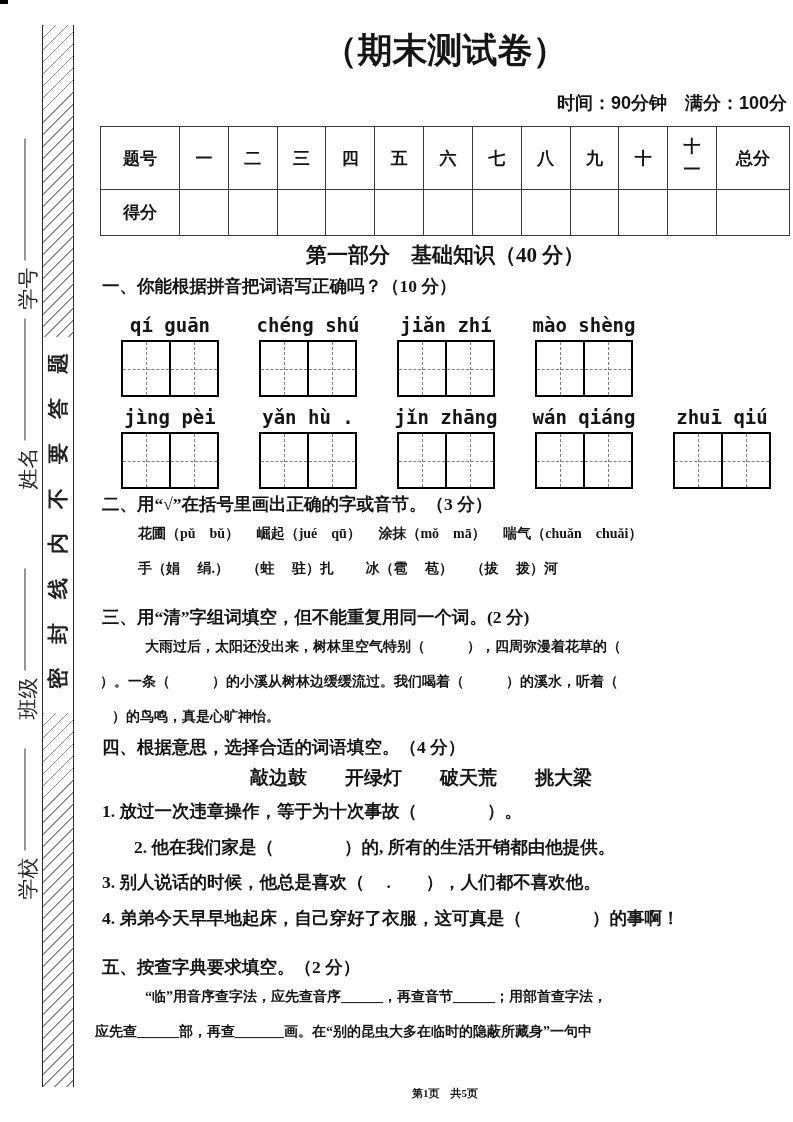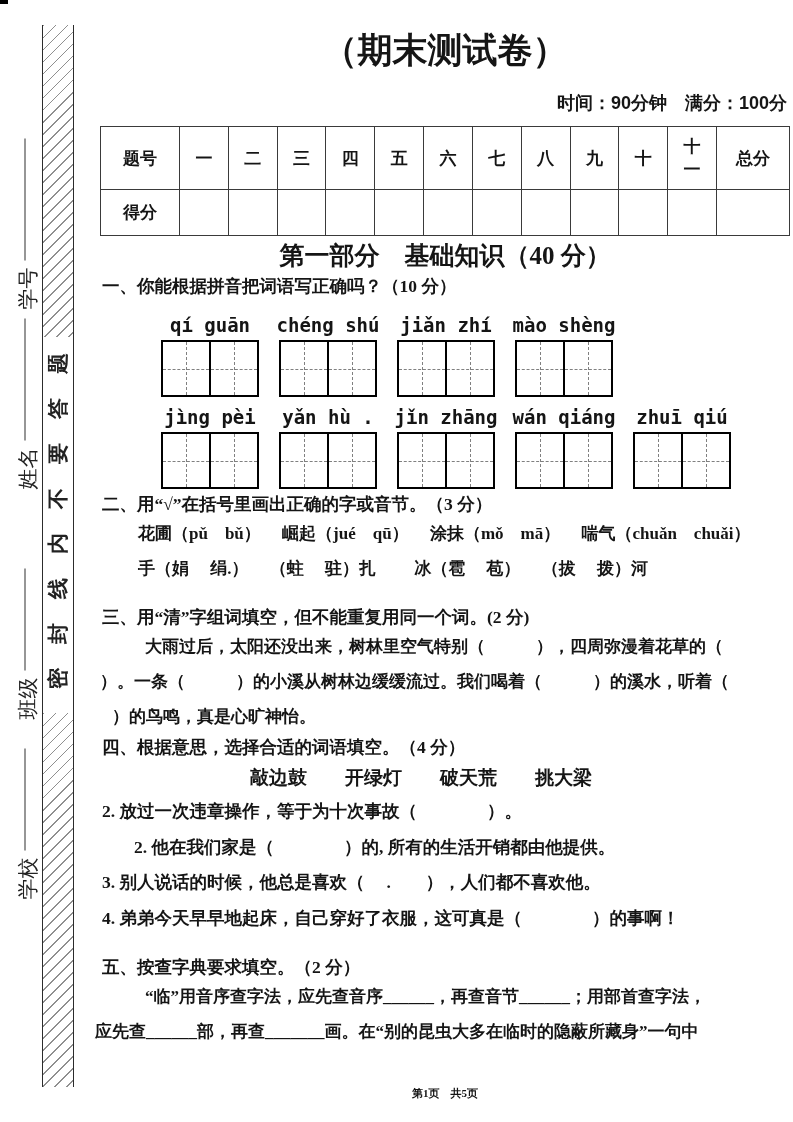--- a/index.html
+++ b/index.html
@@ -40,40 +40,40 @@
             font-family:"Liberation Sans","DejaVu Sans",sans-serif;}
   .meta{margin-top:24px;text-align:right;font-size:18px;line-height:23px;font-weight:700;
         font-family:"Liberation Sans","DejaVu Sans",sans-serif;padding-right:3px;}
 
   table.score{width:100%;border-collapse:collapse;table-layout:fixed;margin-top:11px;}
   table.score td{border:1.6px solid #3a3a3a;height:29px;text-align:center;
                  font-size:17px;font-weight:700;padding:8px;overflow:hidden;}
   table.score td.lbl{width:62px;}
   table.score td.total{width:56px;}
 
-  .part-heading{margin-top:6px;text-align:center;font-size:25px;line-height:27px;font-weight:700;}
+  .part-heading{margin-top:6px;text-align:center;font-size:21px;line-height:27px;font-weight:700;}
 
   .q-title{margin:6px 0 0 2px;font-size:17.5px;line-height:23px;font-weight:700;}
   .mt10{margin-top:20px;} .mt4{margin-top:4px;} .mt2{margin-top:2px;}
 
   
-  .q1-row{display:flex;gap:18px;margin-left:60px;}
+  .q1-row{display:flex;gap:38px;margin-left:20px;}
   .q1-row.r1{margin-top:15px;} .q1-row.r2{margin-top:8px;}
   .q1-block{width:100px;display:flex;flex-direction:column;align-items:center;}
   .pinyin{font-family:"DejaVu Sans Mono","Liberation Mono",monospace;font-size:19px;
           font-weight:700;white-space:nowrap;line-height:24px;margin-bottom:3px;}
   .tian{display:flex;border:2px solid #000;background:#fff;}
   .tian .cell{width:46px;height:53px;position:relative;}
   .tian .cell + .cell{border-left:2px solid #000;}
   .tian .cell::before{content:"";position:absolute;left:50%;top:0;bottom:0;
                       border-left:1px dashed #808080;}
   .tian .cell::after{content:"";position:absolute;top:50%;left:0;right:0;
                      border-top:1px dashed #808080;}
 
-  .line{font-size:17px;font-weight:700;line-height:35px;white-space:nowrap;}
+  .line{font-size:14px;font-weight:700;line-height:35px;white-space:nowrap;}
   .q2-line{margin-left:38px;}
   .q3-l0{margin-left:45px;} .q3-l1{margin-left:0;} .q3-l2{margin-left:12px;}
   .q4-bank{margin-left:150px;line-height:33px;font-size:19px;font-weight:700;margin-top:2px;}
   .q4-item{font-size:17.5px;font-weight:700;line-height:35.5px;margin-left:2px;white-space:nowrap;}
   .q4-item.indent{margin-left:34px;}
   .q5-l0{margin-left:45px;} .q5-l1{margin-left:-5px;}
 
   .footer{margin-top:34px;text-align:center;font-size:11px;font-weight:700;line-height:20px;}
 </style>
 </head>
@@ -225,21 +225,21 @@
     <div class="line q2-line">花圃（pǔ　bǔ）　 崛起（jué　qū）　 涂抹（mǒ　mā）　 喘气（chuǎn　chuǎi）</div>
     <div class="line q2-line">手（娟　 绢.）　 （蛀　 驻）扎　　 冰（雹　 苞）　 （拔　 拨）河</div>
 
     <div class="q-title mt10">三、用“清”字组词填空，但不能重复用同一个词。(2 分)</div>
     <div class="line q3-l0">大雨过后，太阳还没出来，树林里空气特别（　　　），四周弥漫着花草的（</div>
     <div class="line q3-l1">）。一条（　　　）的小溪从树林边缓缓流过。我们喝着（　　　）的溪水，听着（</div>
     <div class="line q3-l2">）的鸟鸣，真是心旷神怡。</div>
 
     <div class="q-title mt2">四、根据意思，选择合适的词语填空。（4 分）</div>
     <div class="q4-bank">敲边鼓　　开绿灯　　破天荒　　挑大梁</div>
-    <div class="q4-item">2. 放过一次违章操作，等于为十次事故（　　　　）。</div>
+    <div class="q4-item">1. 放过一次违章操作，等于为十次事故（　　　　）。</div>
     <div class="q4-item indent">2. 他在我们家是（　　　　）的, 所有的生活开销都由他提供。</div>
     <div class="q4-item">3. 别人说话的时候，他总是喜欢（　 .　　），人们都不喜欢他。</div>
     <div class="q4-item">4. 弟弟今天早早地起床，自己穿好了衣服，这可真是（　　　　）的事啊！</div>
 
     <div class="q-title mt10">五、按查字典要求填空。（2 分）</div>
     <div class="line q5-l0">“临”用音序查字法，应先查音序______，再查音节______；用部首查字法，</div>
     <div class="line q5-l1">应先查______部，再查_______画。在“别的昆虫大多在临时的隐蔽所藏身”一句中</div>
 
     <div class="footer">第1页　共5页</div>
   </div>

